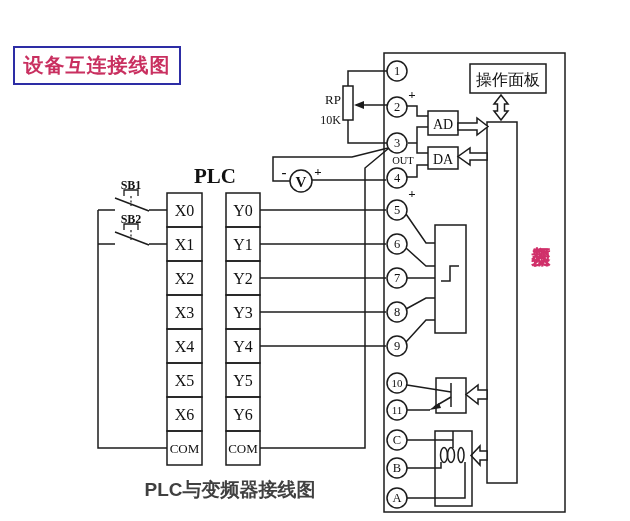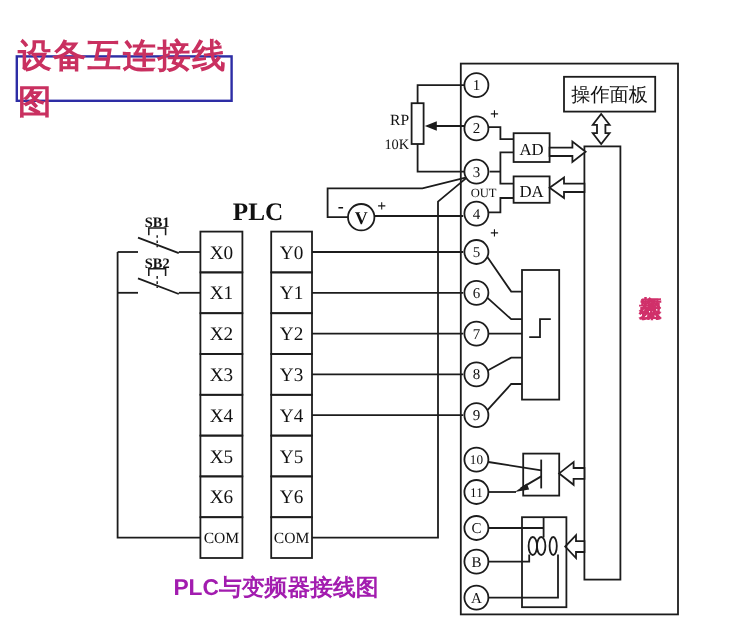--- a/index.html
+++ b/index.html
@@ -18,29 +18,29 @@
   .t-term-sm{font-size:11px;}
   .t-sb{font-size:12px;font-weight:bold;}
   .t-rp{font-size:13px;}
   .t-10k{font-size:12px;}
   .t-v{font-size:15px;font-weight:bold;}
   .t-sign{font-size:13px;font-weight:bold;}
   .t-out{font-size:10.5px;}
   .t-box{font-size:14px;}
   .t-panel{font-size:16px;}
   .t-plc{font-size:21px;font-weight:bold;}
-  .title-box{position:absolute;left:13px;top:46px;width:181px;height:39px;
+  .title-box{position:absolute;left:13px;top:46px;width:168px;height:39px;
      border:2.5px solid #2d2da5;box-sizing:border-box;display:flex;align-items:center;
-     justify-content:center;color:#c93060;font-size:28px;font-weight:600;letter-spacing:1px;
+     justify-content:center;color:#c93060;font-size:20px;font-weight:600;letter-spacing:1px;
      font-family:"Liberation Serif",serif;}
   .vfd-label{position:absolute;left:528px;top:231px;writing-mode:vertical-rl;
      text-orientation:upright;color:#d0306a;font-size:19px;font-weight:600;
      letter-spacing:1px;font-family:"Liberation Serif",serif;}
   .caption{position:absolute;left:125px;top:477px;width:210px;text-align:center;
-     color:#a21caf;font-weight:bold;font-size:19px;}
+     color:#404040;font-weight:bold;font-size:19px;}
   .caption .plc-part{font-family:"Liberation Sans",sans-serif;}
   .caption .rest-part{font-family:"Liberation Serif",serif;}
 </style>
 </head>
 <body>
 
 <div class="stage">
 
   <svg width="630" height="521" viewBox="0 0 630 521">
 

